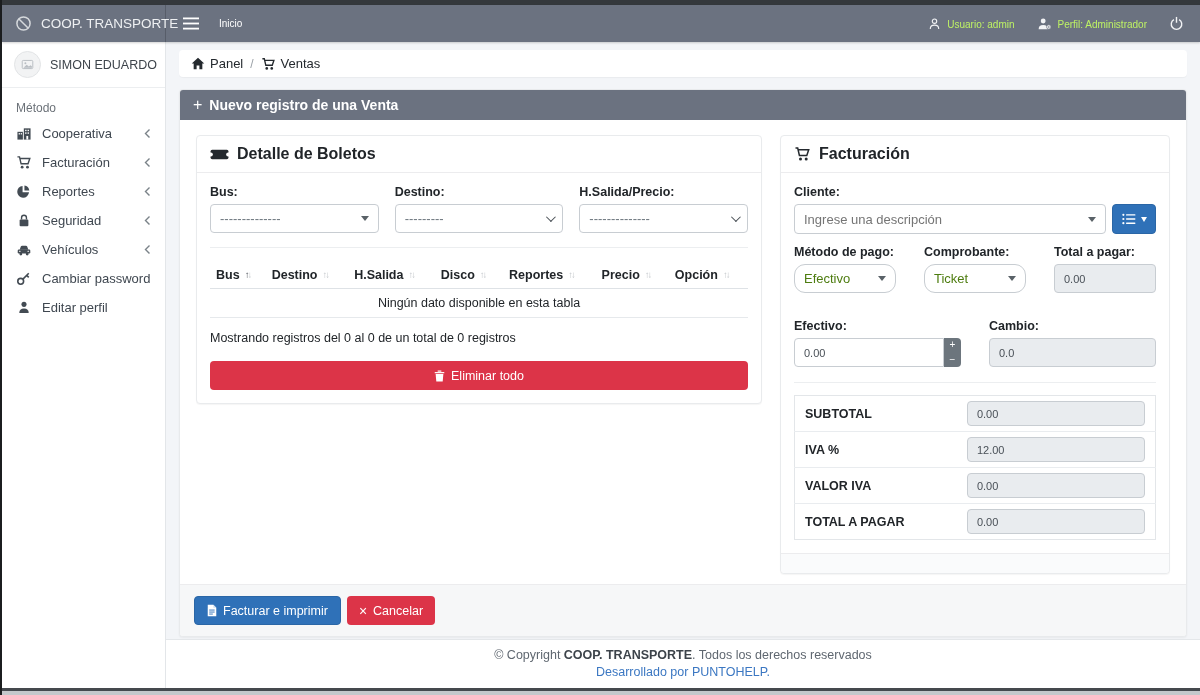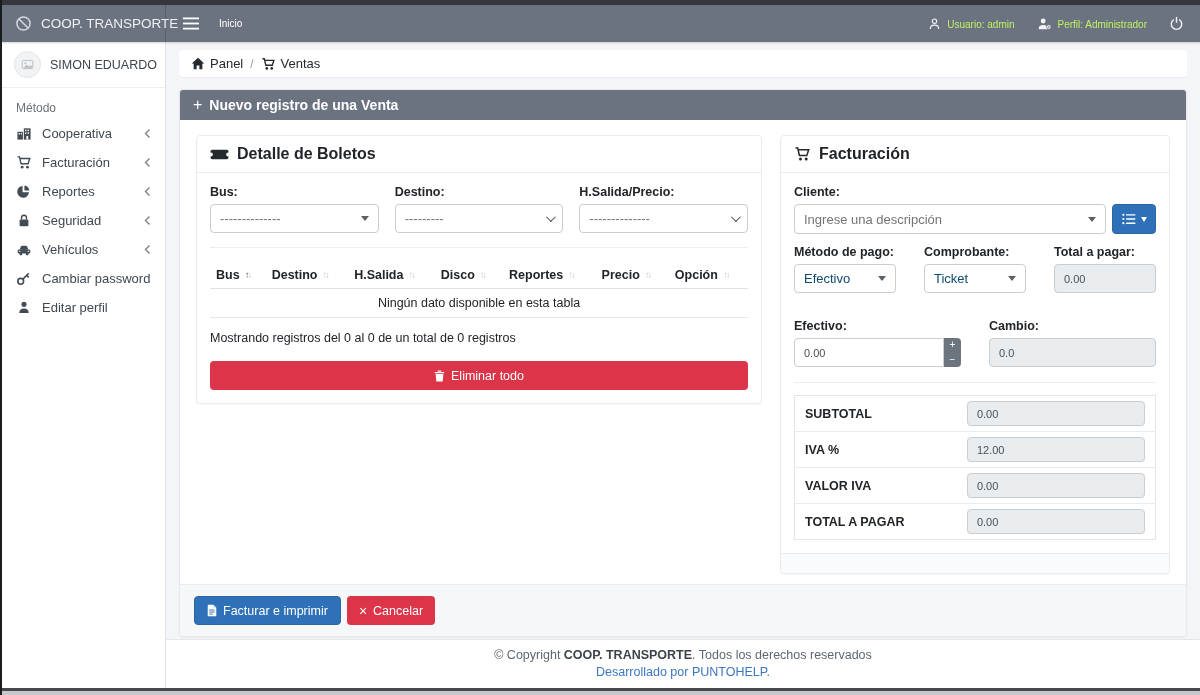--- a/index.html
+++ b/index.html
@@ -56,21 +56,21 @@
   .card-body { padding:12px 13px 13px; }
   .card-bottom { height:20px; background:#fafbfc; border-top:1px solid #ececee; border-radius:0 0 4px 4px; }
 
   
   .form-row { display:flex; gap:16px; }
   .form-row.tight { gap:28px; }
   .fg { flex:1; min-width:0; }
   .fg label { display:block; font-size:12.5px; font-weight:bold; color:#212529; margin-bottom:5px; white-space:nowrap; }
   .control { height:29px; border:1px solid #c8cdd2; border-radius:4px; background:#fff; display:flex; align-items:center; padding:0 9px; font-size:13px; color:#6c757d; position:relative; cursor:pointer; }
   .control .txt { overflow:hidden; white-space:nowrap; }
-  .control.dark-text { color:#0c4a6e; }
+  .control.dark-text { color:#4d7c0f;border-radius:11px; }
   .caret-dn { margin-left:auto; width:0; height:0; border-left:4px solid transparent; border-right:4px solid transparent; border-top:5px solid #5a6268; flex:0 0 auto; }
   .chev-dn { margin-left:auto; width:7px; height:7px; border-right:1.6px solid #4a5056; border-bottom:1.6px solid #4a5056; transform:rotate(45deg) translateY(-2px); flex:0 0 auto; }
   input.box { height:29px; width:100%; border:1px solid #c8cdd2; border-radius:4px; padding:0 9px; font-size:11px; color:#495057; font-family:inherit; }
   input.box::placeholder { color:#757d84; }
   input.box.disabled { background:#e9ecef; }
   .hr { border-top:1px solid #eceef0; margin:14px 0; }
 
   
   .cliente-row { display:flex; gap:6px; }
   .sel2 { flex:1; height:30px; border:1px solid #c8cdd2; border-radius:4px; display:flex; align-items:center; padding:0 9px; background:#fff; }

